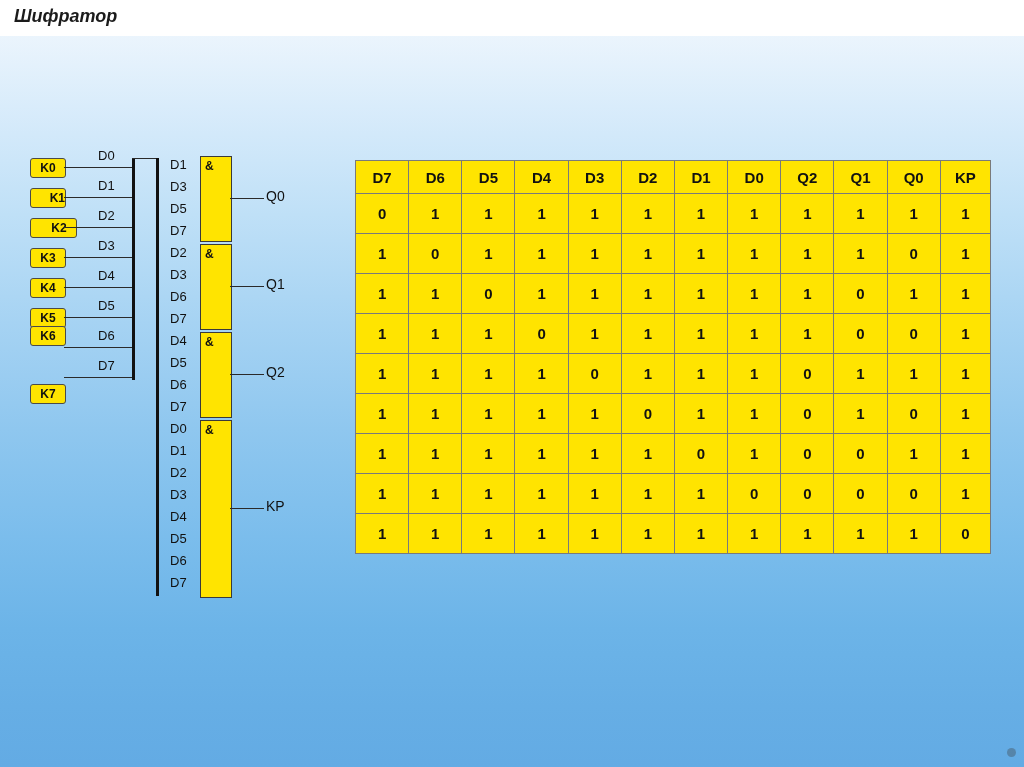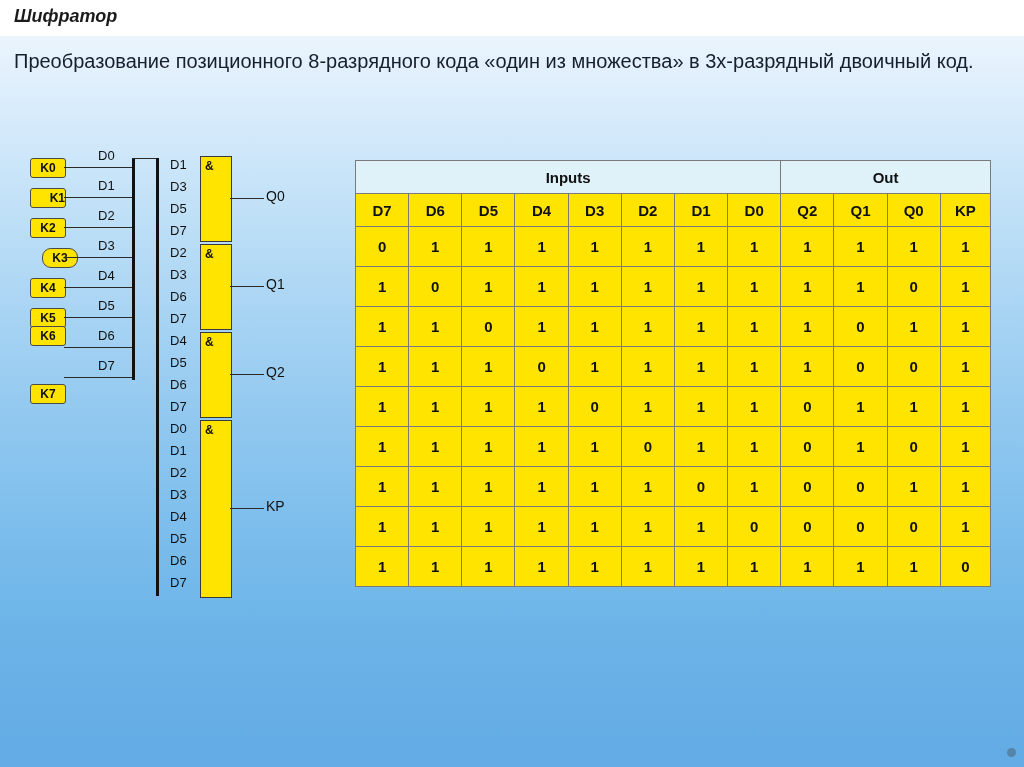--- a/index.html
+++ b/index.html
@@ -158,28 +158,27 @@
     opacity: .35;
   }
 </style>
 </head>
 <body>
 
 <div id="slide">
 
   <div id="header-band"></div>
   <div id="title">Шифратор</div>
-  <div id="subtitle">Преобразование позиционного 8-разрядного кода «один из множества» в 3х-разрядный двоичный код.</div>
 
   <div id="schematic">
 
     <div class="klabel" style="left:6px; top:8px;">K0</div>
     <div class="klabel" style="left:6px; top:38px;text-align:right;">K1</div>
-    <div class="klabel" style="left:6px; top:68px;">K2</div>
-    <div class="klabel" style="left:18px; top:98px;border-radius:9px;">K3</div>
+    <div class="klabel" style="left:6px; top:68px;padding-left:11px;">K2</div>
+    <div class="klabel" style="left:6px; top:98px;">K3</div>
     <div class="klabel" style="left:6px; top:128px;">K4</div>
     <div class="klabel" style="left:6px; top:158px;">K5</div>
     <div class="klabel" style="left:6px; top:176px;">K6</div>
     <div class="klabel" style="left:6px; top:218px;margin-top:16px;">K7</div>
 
     <div class="wire-h" style="left:40px; top:17px; width:68px;"></div>
     <div class="wire-h" style="left:40px; top:47px; width:68px;"></div>
     <div class="wire-h" style="left:40px; top:77px; width:68px;"></div>
     <div class="wire-h" style="left:40px; top:107px; width:68px;"></div>
     <div class="wire-h" style="left:40px; top:137px; width:68px;"></div>
@@ -263,24 +262,20 @@
         <col style="width:53px">
           <col style="width:53px">
           <col style="width:53px">
           <col style="width:53px">
         <col style="width:53px">
           <col style="width:53px">
           <col style="width:53px">
           <col style="width:50px">
       </colgroup>
       <thead>
-        <tr class="group">
-          <th colspan="8">Inputs</th>
-          <th colspan="4">Out</th>
-        </tr>
         <tr class="cols">
           <th>D7</th>
           <th>D6</th>
           <th>D5</th>
           <th>D4</th>
           <th>D3</th>
           <th>D2</th>
           <th>D1</th>
           <th>D0</th>
           <th>Q2</th>

